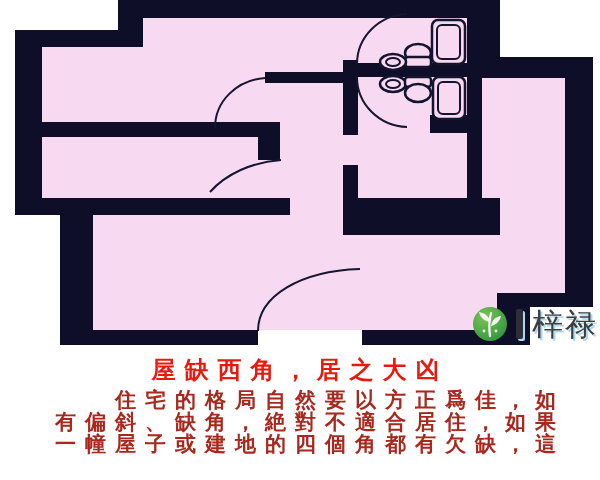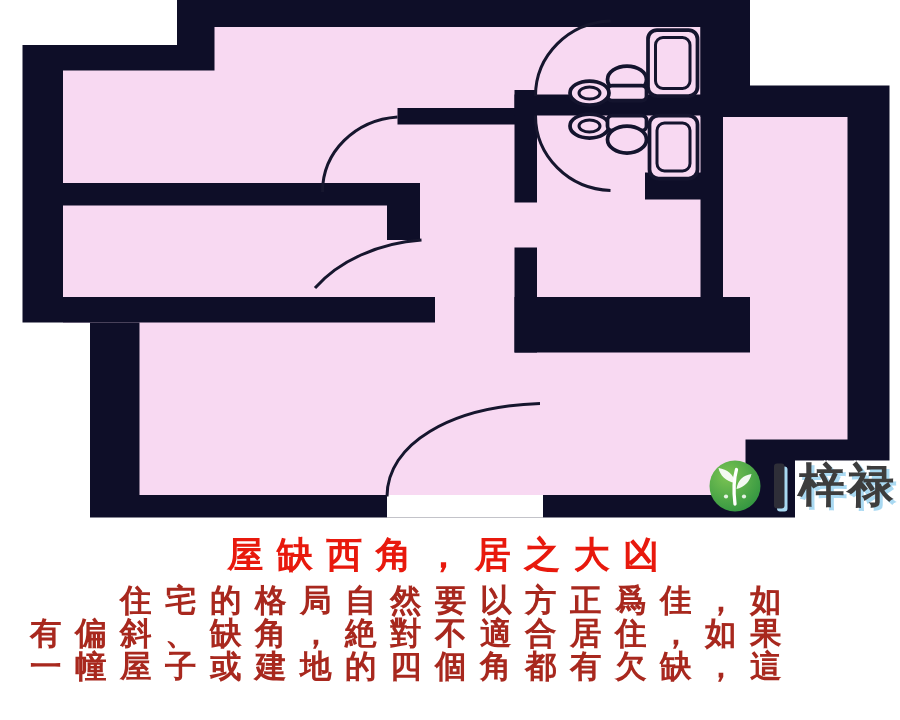--- a/index.html
+++ b/index.html
@@ -9,37 +9,37 @@
     position:relative;
   }
   .stage{position:absolute;inset:0;width:600px;height:348px;}
   .plan{position:absolute;left:0;top:0;width:600px;height:352px;}
   .caption{position:absolute;left:0;top:352px;width:600px;}
   .cap-title{
     margin:2px 0 3px 0;text-align:center;
     font-size:24px;font-weight:bold;letter-spacing:9px;
     color:#e8190d;white-space:nowrap;
   }
-  .cap-body{margin:0 0 0 20px;}
+  .cap-body{margin:0 0 0 20px;text-align:center;}
   .cap-line{
     font-size:21px;font-weight:bold;letter-spacing:9px;line-height:22px;
     color:#a8281e;white-space:nowrap;
   }
   .watermark{
     position:absolute;right:2px;bottom:2px;height:44px;
     display:flex;align-items:center;z-index:5;
   }
   .wm-logo{width:40px;height:40px;margin-right:6px;}
   .wm-bar{
     display:inline-block;width:7px;height:30px;background:#2e2e38;
     border-radius:2px;margin-right:9px;
     box-shadow:2px 2px 0 #a9d9f2;
   }
   .wm-text{
-    font-size:31px;font-weight:bold;color:#3d3d3d;letter-spacing:2px;
+    font-size:31px;font-weight:normal;color:#3d3d3d;letter-spacing:2px;
     font-family:"DejaVu Sans","Liberation Sans",sans-serif;
     text-shadow:2px 2px 0 #a9d9f2, -1px -1px 0 #ffffff, 1px -1px 0 #ffffff;
     line-height:40px;
   }
   
   .wall{fill:#0e0e28;}
   .roomfill{fill:#f8d9f2;}
   .fixture{fill:#f8d9f2;stroke:#14142e;stroke-width:2.5;}
   .fixture-thin{fill:none;stroke:#14142e;stroke-width:2;}
   .doorarc{fill:none;stroke:#16162e;stroke-width:2;}

